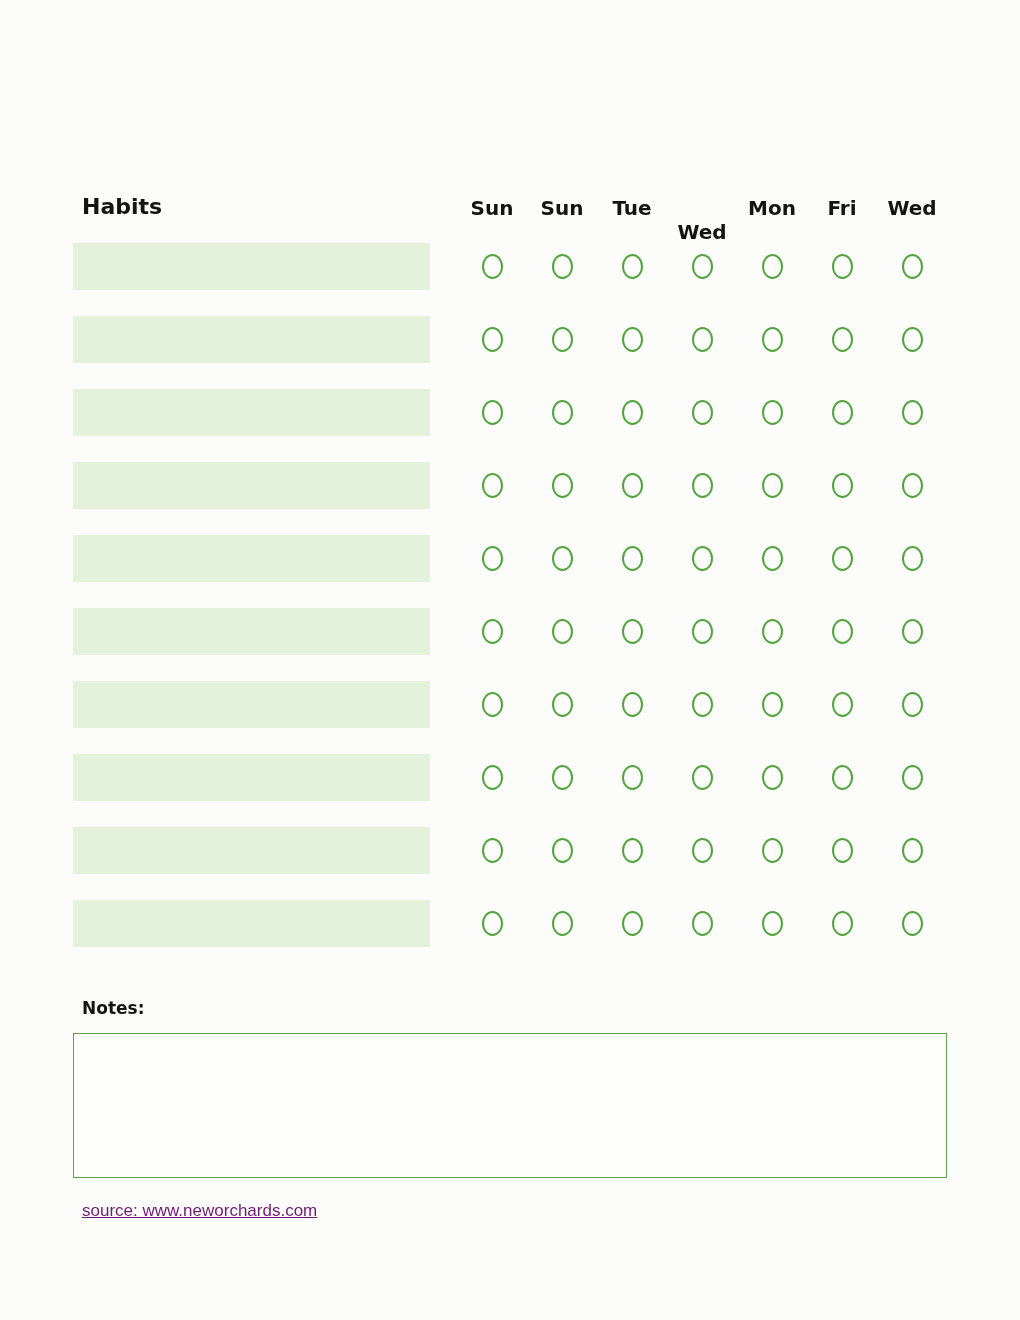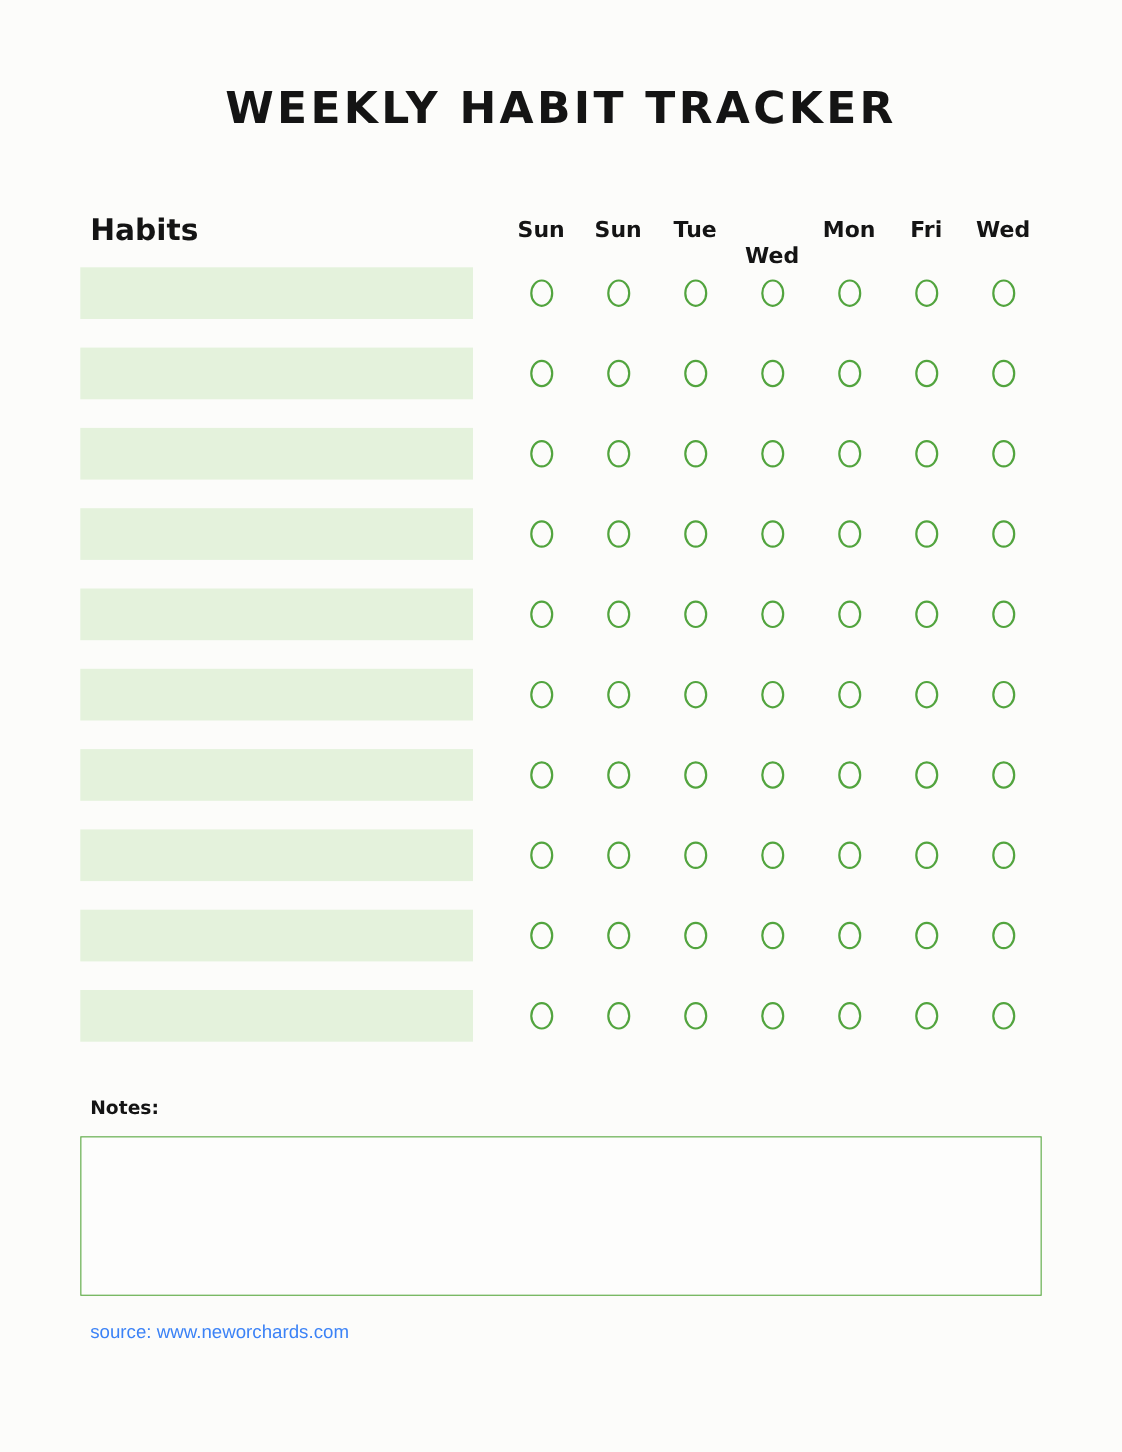--- a/index.html
+++ b/index.html
@@ -29,21 +29,21 @@
     font-size: 40px;
     font-weight: 700;
     letter-spacing: 3px;
     color: var(--ink);
     white-space: nowrap;
   }
   .habits-header {
     position: absolute;
     left: 82px;
     top: 194px;
-    font-size: 27px;
+    font-size: 22px;
     font-weight: 700;
   }
   .day-header {
     position: absolute;
     top: 196px;
     width: 70px;
     text-align: center;
     font-size: 20px;
     font-weight: 700;
     white-space: nowrap;
@@ -103,29 +103,29 @@
     padding: 8px 10px;
     color: var(--ink);
   }
   .source-text {
     position: absolute;
     left: 82px;
     top: 1201px;
     font-size: 17px;
     font-weight: 400;
     font-family: "Liberation Sans", sans-serif;
-    color: #3b82f6;
+    color: #701a75;
+    text-decoration: underline;
   }
 </style>
 </head>
 <body>
 
 <div class="page">
 
-  <h1 class="title">WEEKLY HABIT TRACKER</h1>
 
   <div class="habits-header">Habits</div>
 
   <div id="day-headers">
       <div class="day-header" style="left: 457px;">Sun</div>
       <div class="day-header" style="left: 527px;">Sun</div>
       <div class="day-header" style="left: 597px;">Tue</div>
       <div class="day-header" style="left: 667px; margin-top: 24px;">Wed</div>
       <div class="day-header" style="left: 737px;">Mon</div>
       <div class="day-header" style="left: 807px;">Fri</div>

